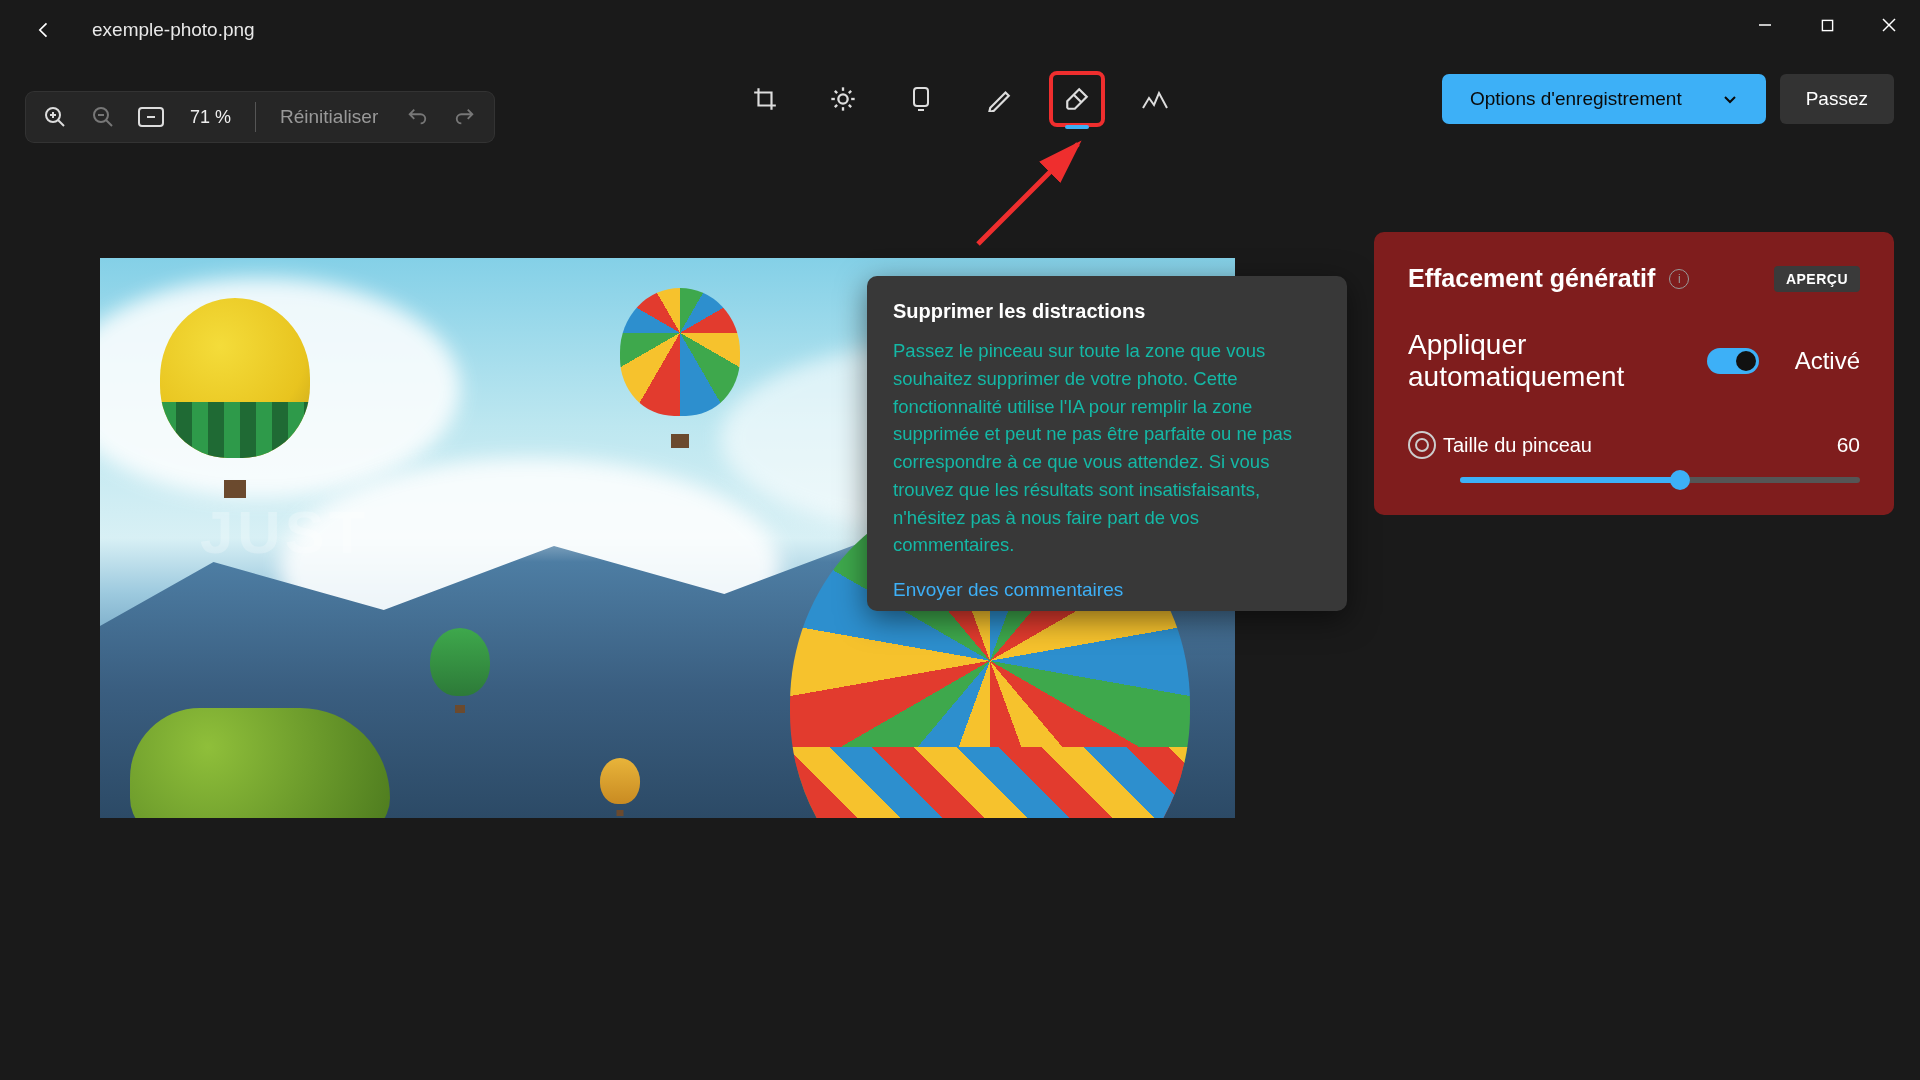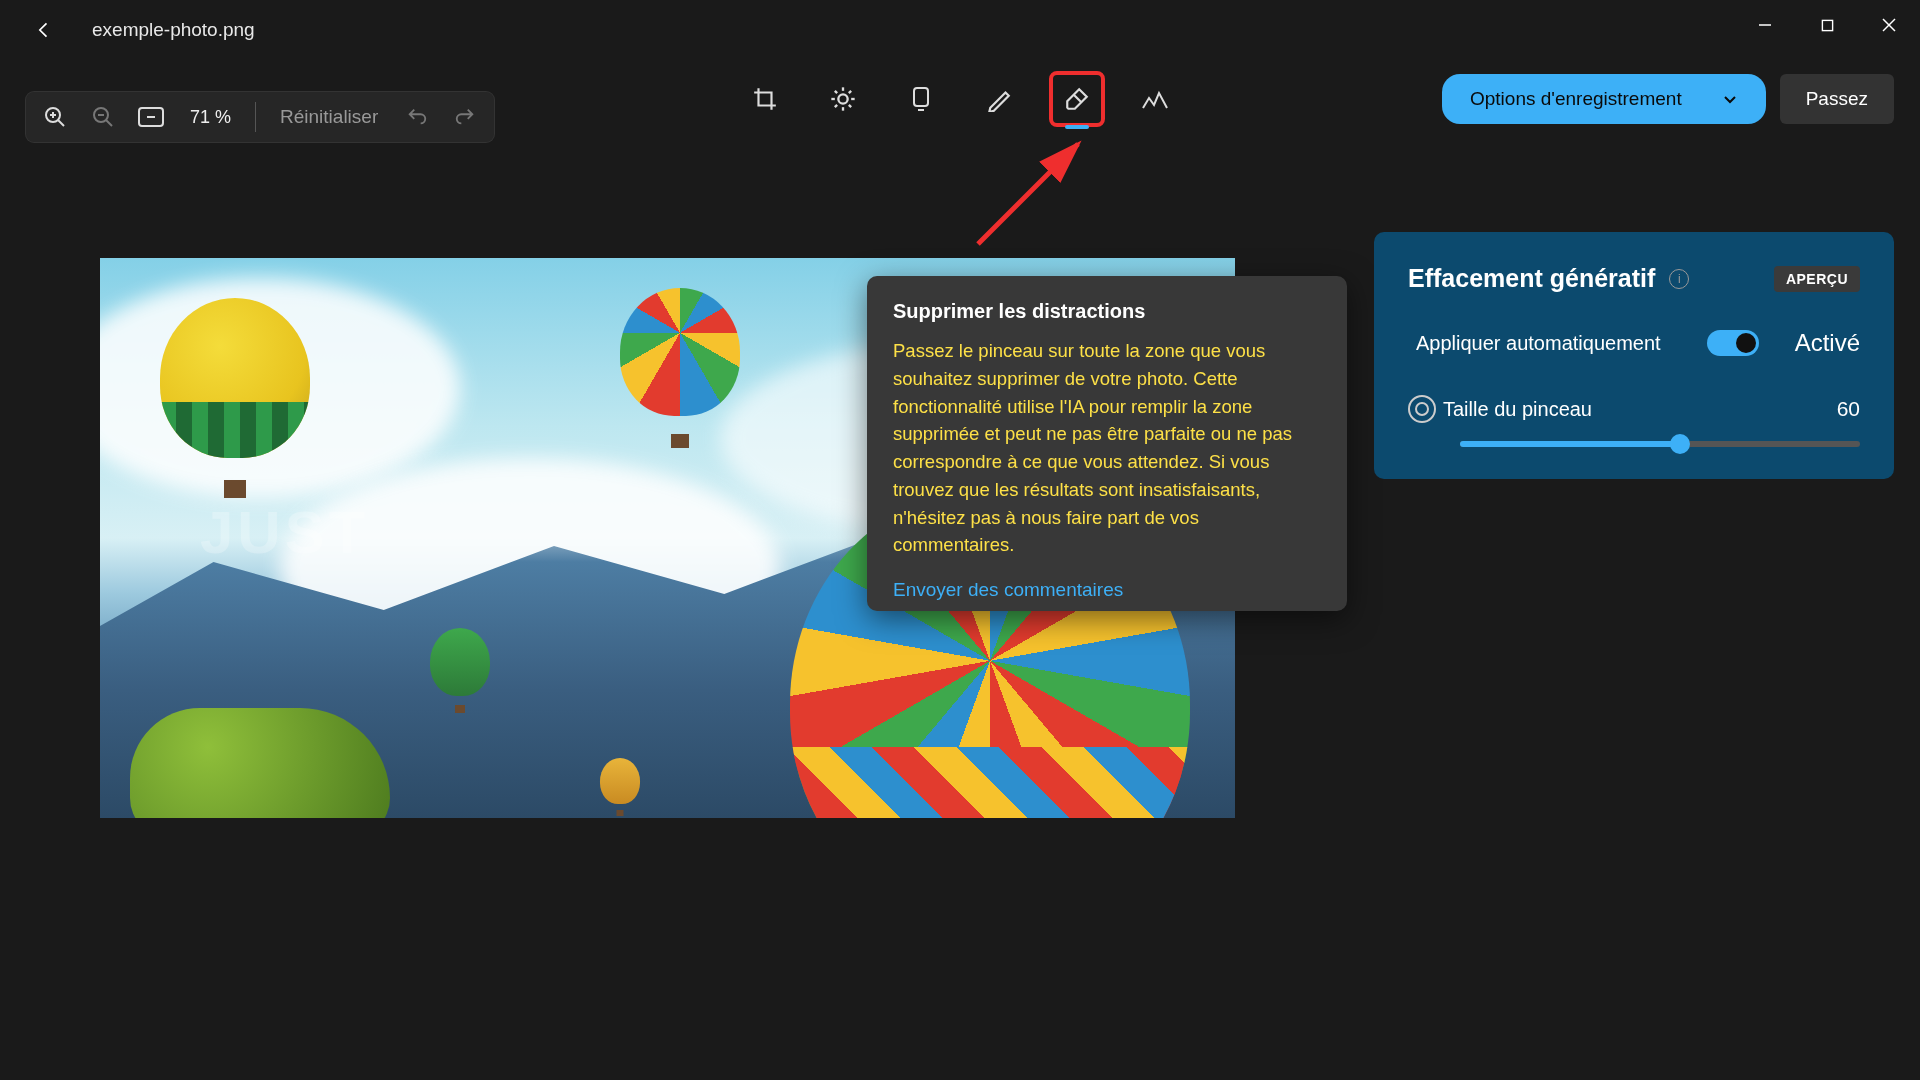--- a/index.html
+++ b/index.html
@@ -120,21 +120,21 @@
   .right-buttons {
     position: absolute;
     right: 26px;
     top: 14px;
     display: flex;
     gap: 14px;
   }
   .save-btn {
     background: #3db0f7;
     color: #0a0a0a;
-    border-radius: 18px;
+    border-radius: 7px;
     height: 50px;
     padding: 0 28px;
     display: flex;
     align-items: center;
     gap: 40px;
     font-size: 19px;
   }
   .save-btn .chev { color: #0a0a0a; }
   .cancel-btn {
     background: #333;
@@ -198,50 +198,50 @@
     box-shadow: 0 8px 30px rgba(0,0,0,0.5);
   }
   .tooltip::after {
     content:"";
     position:absolute;
     right:-12px; top:40px;
     border: 12px solid transparent;
     border-left-color:#383838;
   }
   .tooltip h3 { font-size:20px; font-weight:600; margin-bottom:14px; color:#fff; }
-  .tooltip p { font-size:18.5px; line-height:1.5; color:#fde047; margin-bottom:20px; }
+  .tooltip p { font-size:18.5px; line-height:1.5; color:#14b8a6; margin-bottom:20px; }
   .tooltip a { color:#3db0f7; font-size:19px; text-decoration:none; }
 
   
   .side-panel {
     position: absolute;
     right: 26px;
     top: 232px;
     width: 520px;
-    background: #0c4a6e;
+    background: #7f1d1d;
     border-radius: 10px;
     padding: 32px 34px;
   }
   .panel-title-row { display:flex; align-items:center; gap:14px; margin-bottom:36px; }
   .panel-title { font-size:25px; font-weight:600; }
   .info-dot {
     width:20px;height:20px;border:1.5px solid #999;border-radius:50%;
     display:flex;align-items:center;justify-content:center;font-size:12px;color:#999;
   }
   .badge {
     margin-left:auto;
     background:#3a3a3a;
     padding:5px 12px;
     border-radius:4px;
     font-size:14px;
     font-weight:600;
     letter-spacing:0.5px;
   }
   .toggle-row { display:flex; align-items:center; margin-bottom:38px; }
-  .toggle-row .lbl { font-size:20px; flex:1;margin-left:8px; }
+  .toggle-row .lbl { font-size:28px; flex:1; }
   .toggle {
     width:52px; height:26px; background:#3db0f7; border-radius:13px;
     position:relative; margin-right:16px;
   }
   .toggle .knob { position:absolute; right:3px; top:3px; width:20px; height:20px; background:#111; border-radius:50%; }
   .toggle-state { font-size:24px;margin-left:20px; }
   .brush-row { display:flex; align-items:center; gap:7px; margin-bottom:18px; }
   .brush-icon { width:28px;height:28px; border:2px solid #ccc; border-radius:50%; position:relative;}
   .brush-icon::after{content:"";position:absolute;inset:5px;border:2px solid #ccc;border-radius:50%;}
   .brush-lbl { font-size:20px; line-height:1.25; flex:1; }

